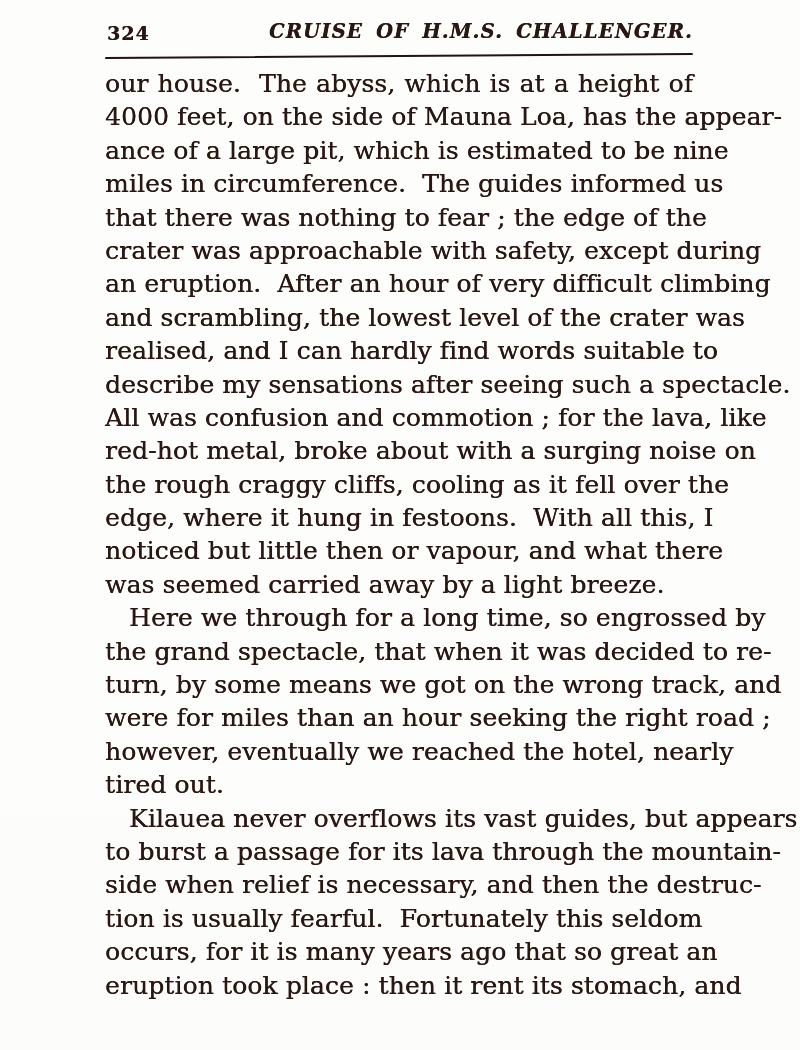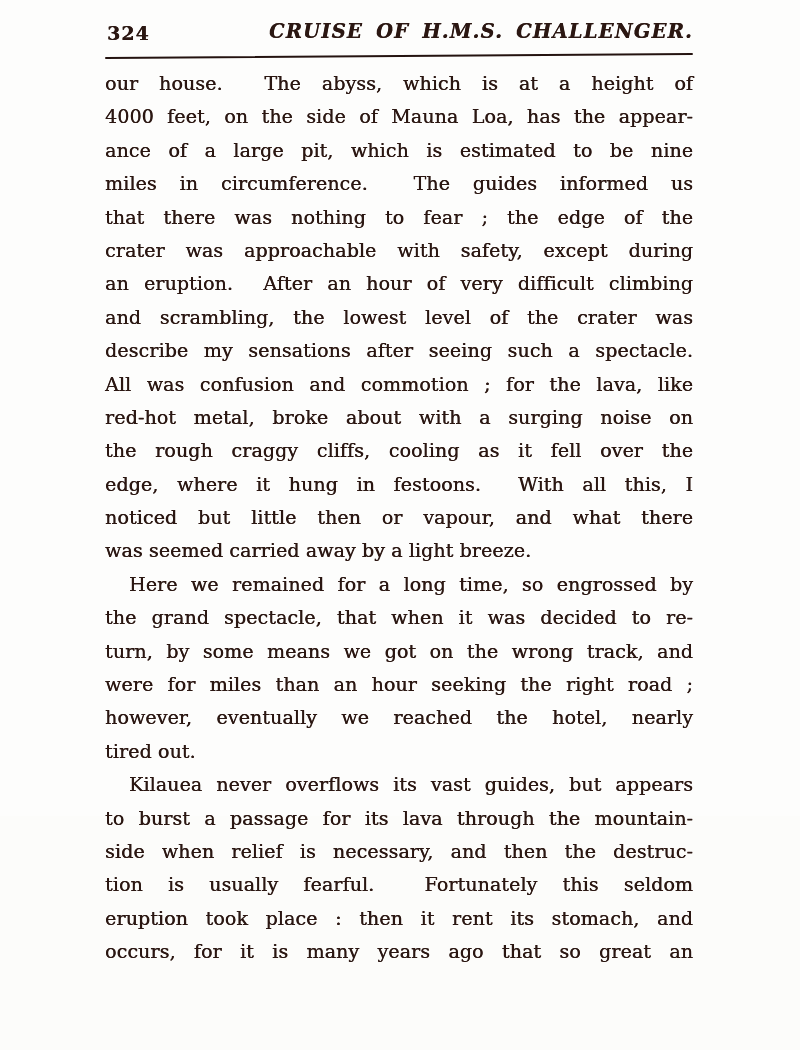--- a/index.html
+++ b/index.html
@@ -65,21 +65,21 @@
     position: absolute;
     top: 67px;
     left: 105px;
     width: 588px;
   }
   .line {
     display: block;
     width: 588px;
     height: 33.4px;
     line-height: 33.4px;
-    font-size: 19px;
+    font-size: 25px;
     letter-spacing: 0.1px;
     white-space: nowrap;
     text-align: justify;
     text-align-last: justify;
     text-shadow: 0.35px 0.25px 0 currentColor;
   }
   .line.para-end {
     text-align: center;
     text-align-last: left;
   }
@@ -101,34 +101,35 @@
 
   <div class="body-text">
     <div class="line">our house.&nbsp; The abyss, which is at a height of</div>
     <div class="line">4000 feet, on the side of Mauna Loa, has the appear-</div>
     <div class="line">ance of a large pit, which is estimated to be nine</div>
     <div class="line">miles in circumference.&nbsp; The guides informed us</div>
     <div class="line">that there was nothing to fear ; the edge of the</div>
     <div class="line">crater was approachable with safety, except during</div>
     <div class="line">an eruption.&nbsp; After an hour of very difficult climbing</div>
     <div class="line">and scrambling, the lowest level of the crater was</div>
+    <div class="line">realised, and I can hardly find words suitable to</div>
     <div class="line">describe my sensations after seeing such a spectacle.</div>
     <div class="line">All was confusion and commotion ; for the lava, like</div>
     <div class="line">red-hot metal, broke about with a surging noise on</div>
     <div class="line">the rough craggy cliffs, cooling as it fell over the</div>
     <div class="line">edge, where it hung in festoons.&nbsp; With all this, I</div>
     <div class="line">noticed but little then or vapour, and what there</div>
     <div class="line para-end">was seemed carried away by a light breeze.</div>
-    <div class="line indent">Here we remained for a long time, so engrossed by</div>
+    <div class="line indent">Here we through for a long time, so engrossed by</div>
     <div class="line">the grand spectacle, that when it was decided to re-</div>
     <div class="line">turn, by some means we got on the wrong track, and</div>
     <div class="line">were for miles than an hour seeking the right road ;</div>
     <div class="line">however, eventually we reached the hotel, nearly</div>
     <div class="line para-end">tired out.</div>
     <div class="line indent">Kilauea never overflows its vast guides, but appears</div>
     <div class="line">to burst a passage for its lava through the mountain-</div>
     <div class="line">side when relief is necessary, and then the destruc-</div>
     <div class="line">tion is usually fearful.&nbsp; Fortunately this seldom</div>
+    <div class="line">occurs, for it is many years ago that so great an</div>
     <div class="line">eruption took place : then it rent its stomach, and</div>
-    <div class="line">occurs, for it is many years ago that so great an</div>
   </div>
 
 </div>
 
 </body></html>

